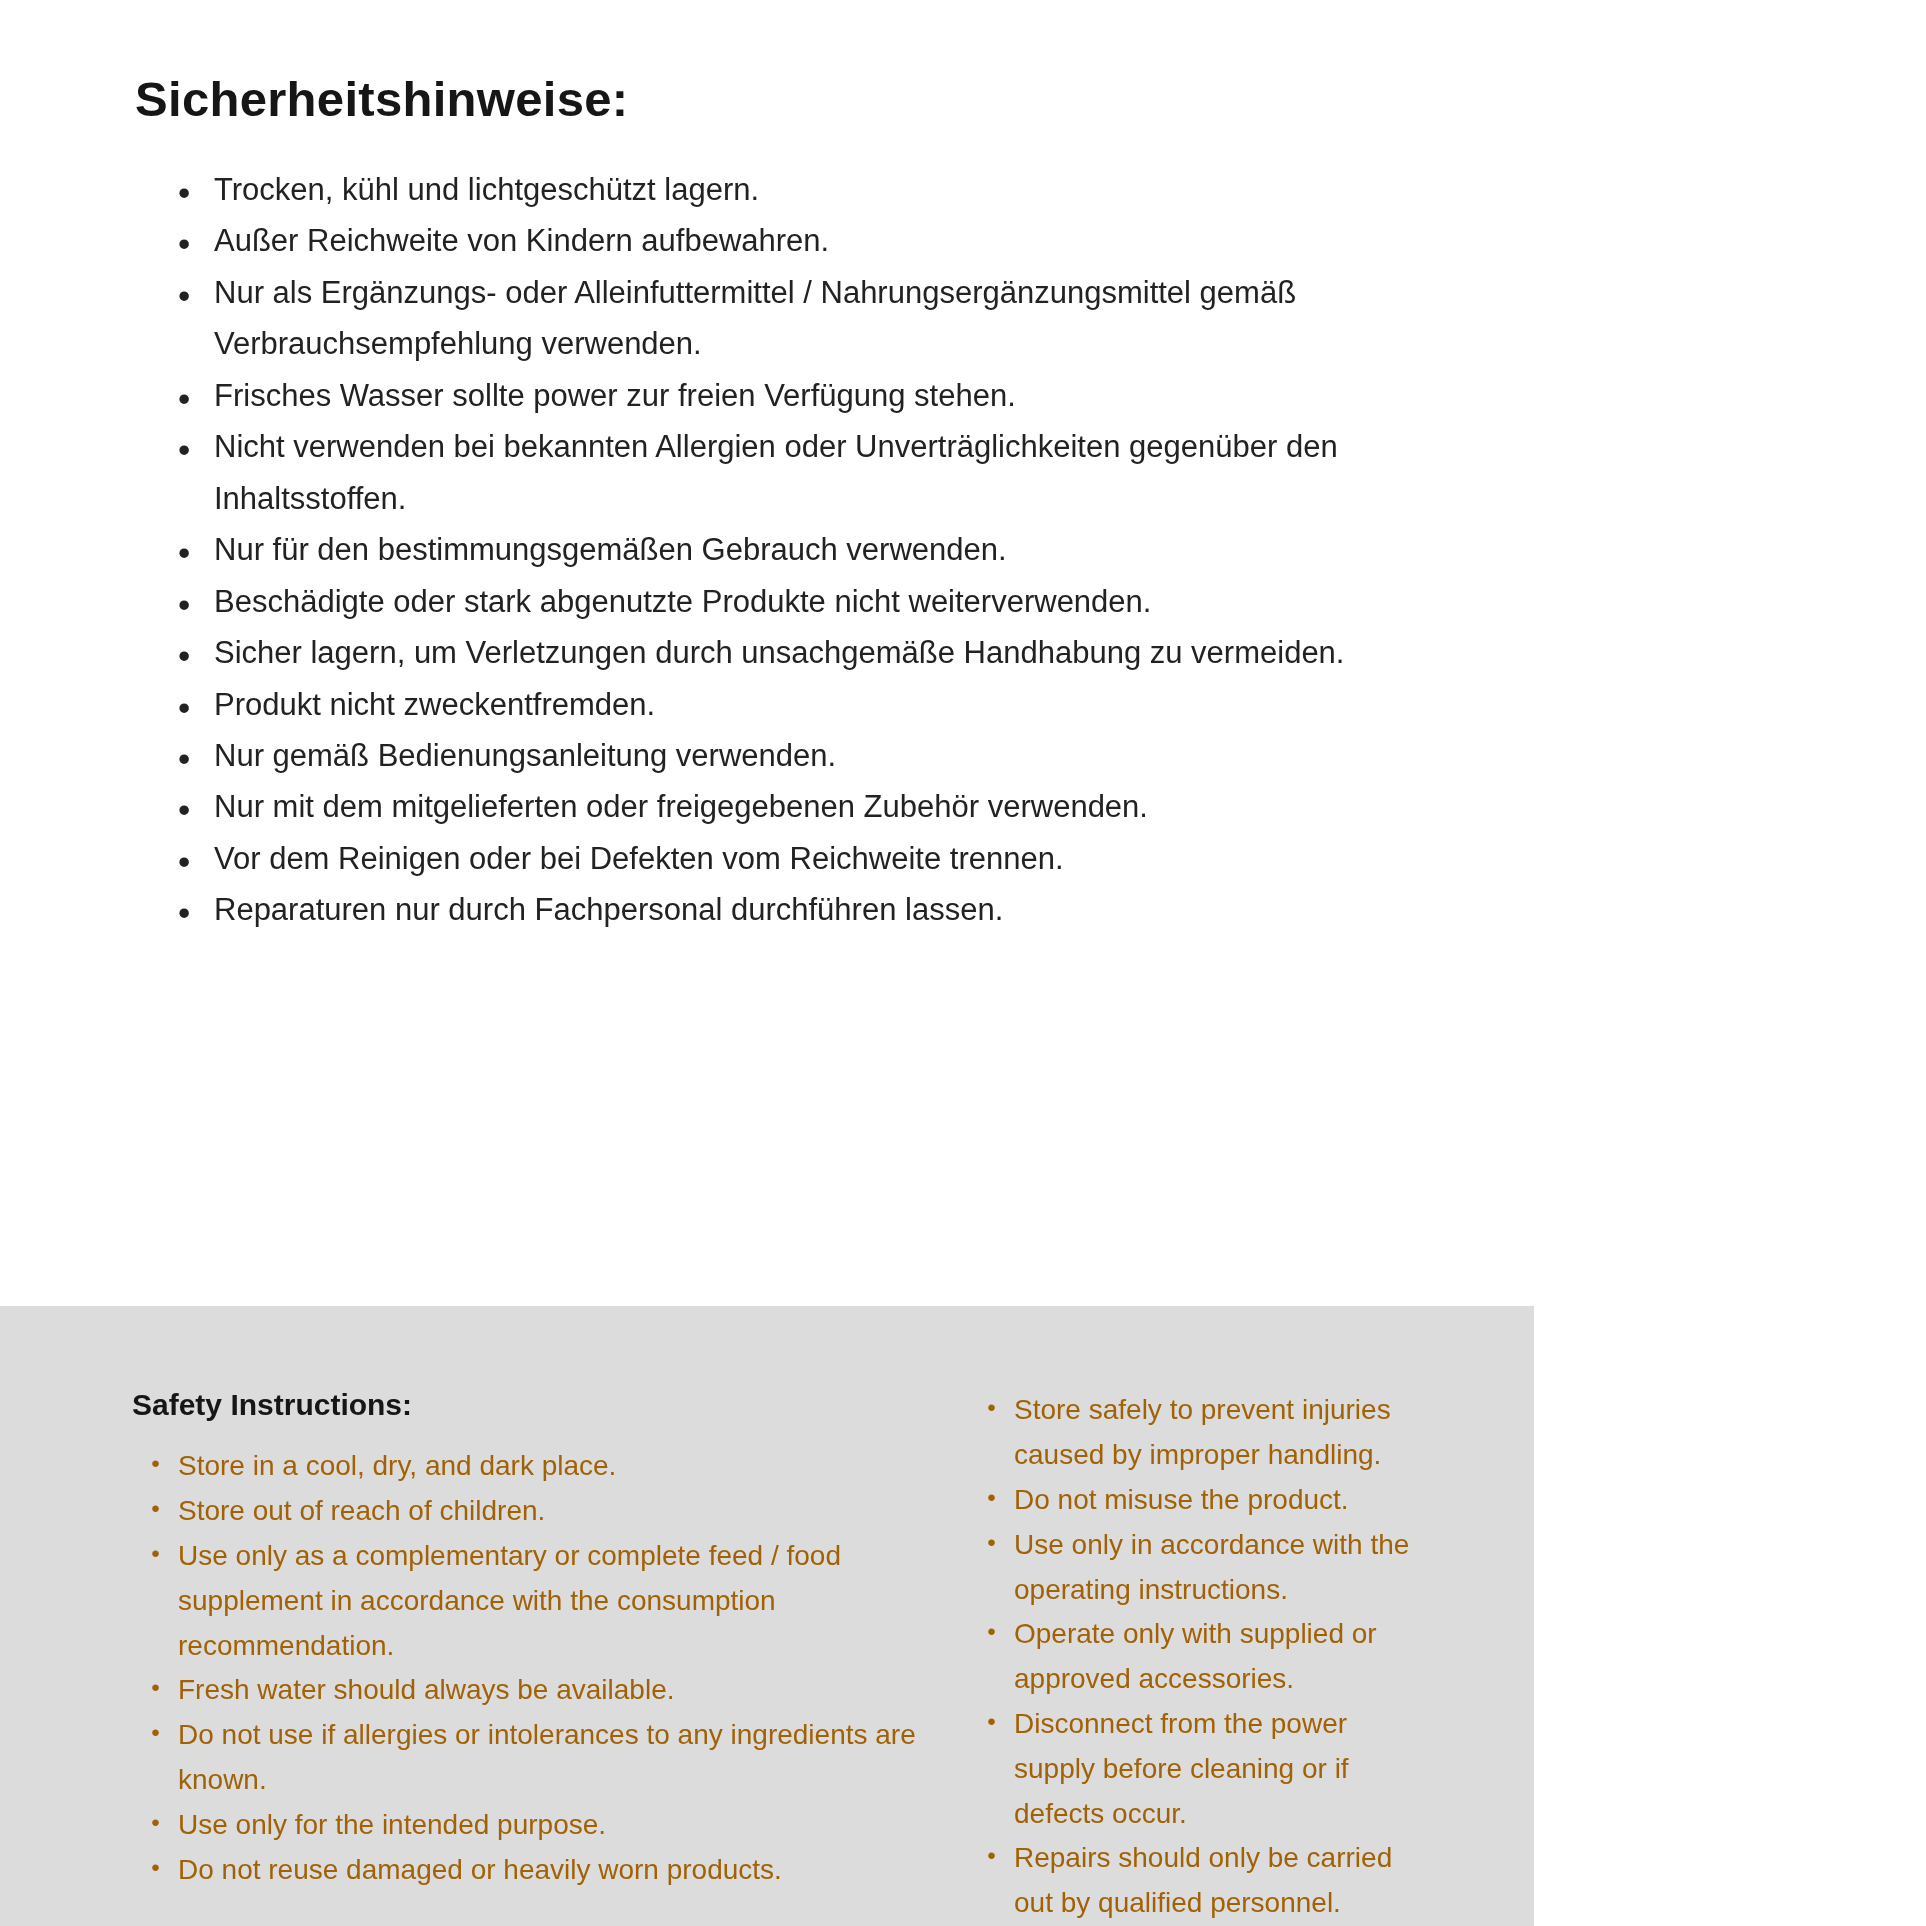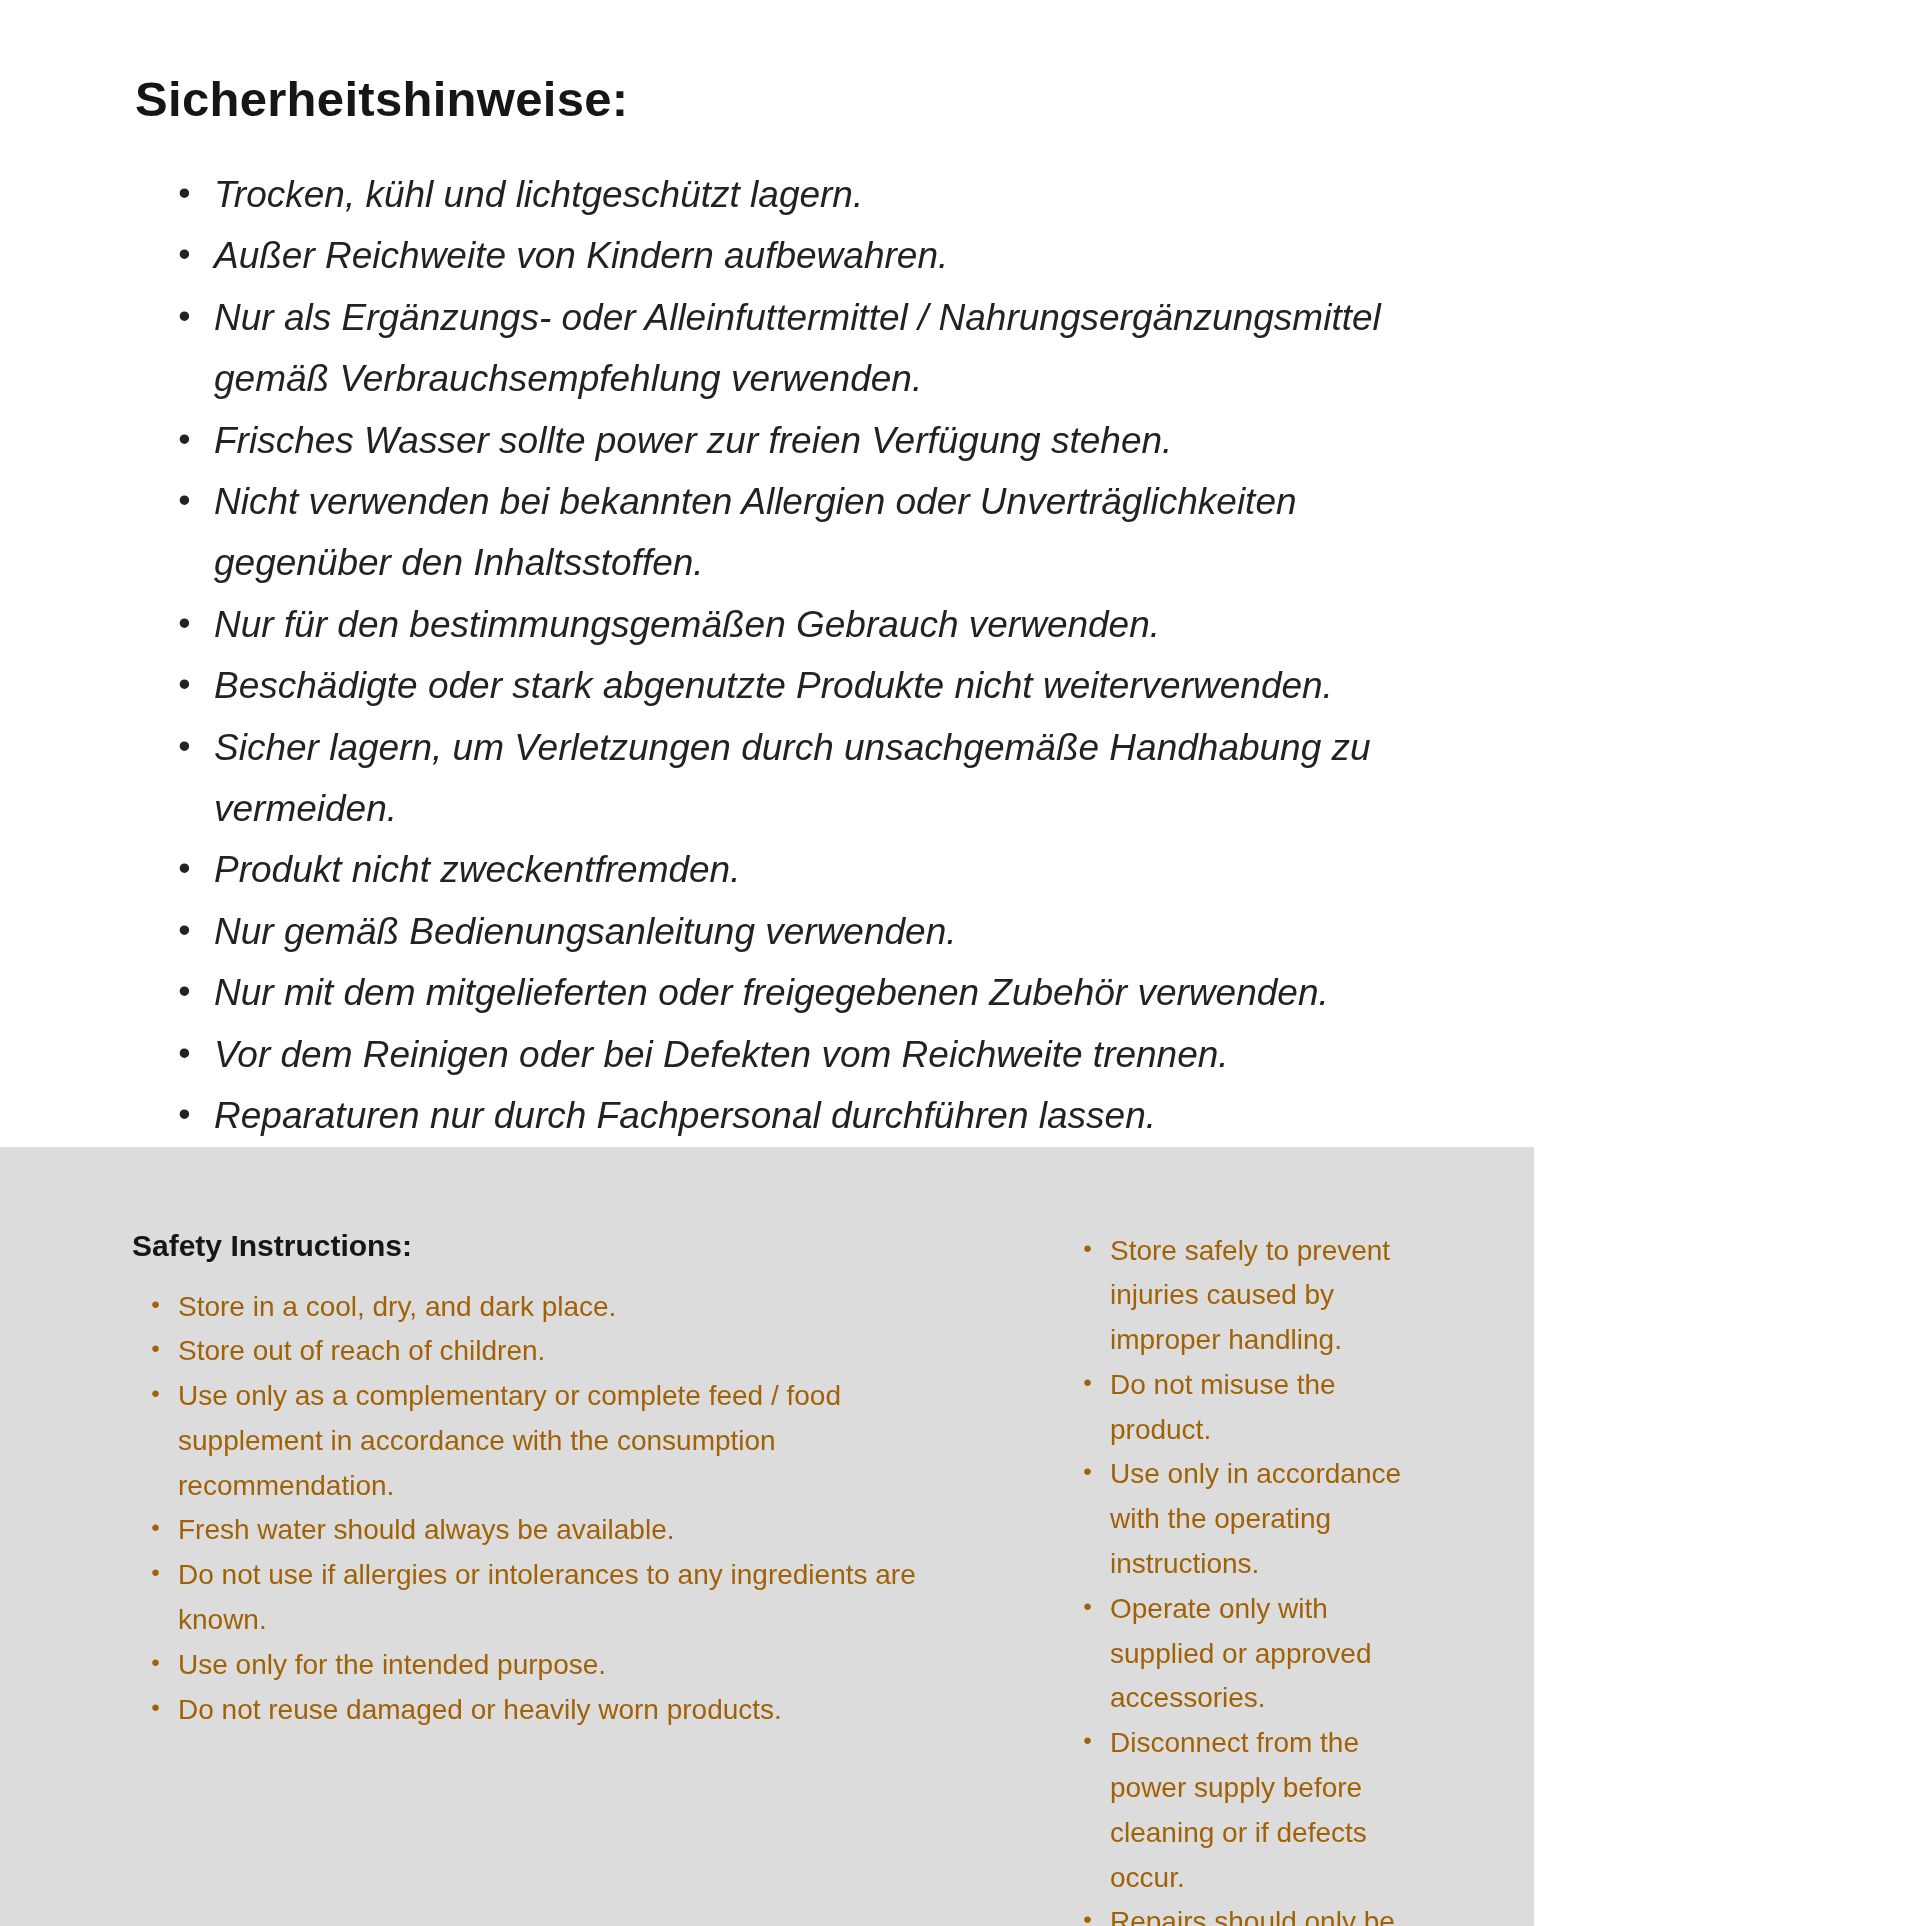--- a/index.html
+++ b/index.html
@@ -32,45 +32,43 @@
     font-size: 49px;
     font-weight: 700;
     letter-spacing: 0.3px;
     margin-bottom: 37px;
     color: #161616;
   }
   .german-list {
     list-style: none;
     max-width: 1669px;
     margin-left: 39px;
-    font-size: 37px;
+    font-size: 31px;
     line-height: 1.66;
     color: #222222;
-    font-style: italic;
   }
   .german-list li {
     position: relative;
     padding-left: 40px;
   }
   .german-list li::before {
     content: "\2022";
     position: absolute;
     left: 3.9px;
     top: 0;
     font-size: 35px;
   }
 
   
   .english-section {
     flex: 1;
     background: var(--band-bg);
-    padding: 82px 116px 14px 132px;
+    padding: 82px 116px 0 132px;
     display: flex;
     align-items: flex-start;
-    gap: 96px;
   }
   .english-col-left  { flex: 0 0 854px; }
   .english-col-right { flex: 1; }
   .english-heading {
     font-size: 30px;
     font-weight: 700;
     margin-bottom: 22px;
     margin-left: 0;
     color: #161616;
   }

